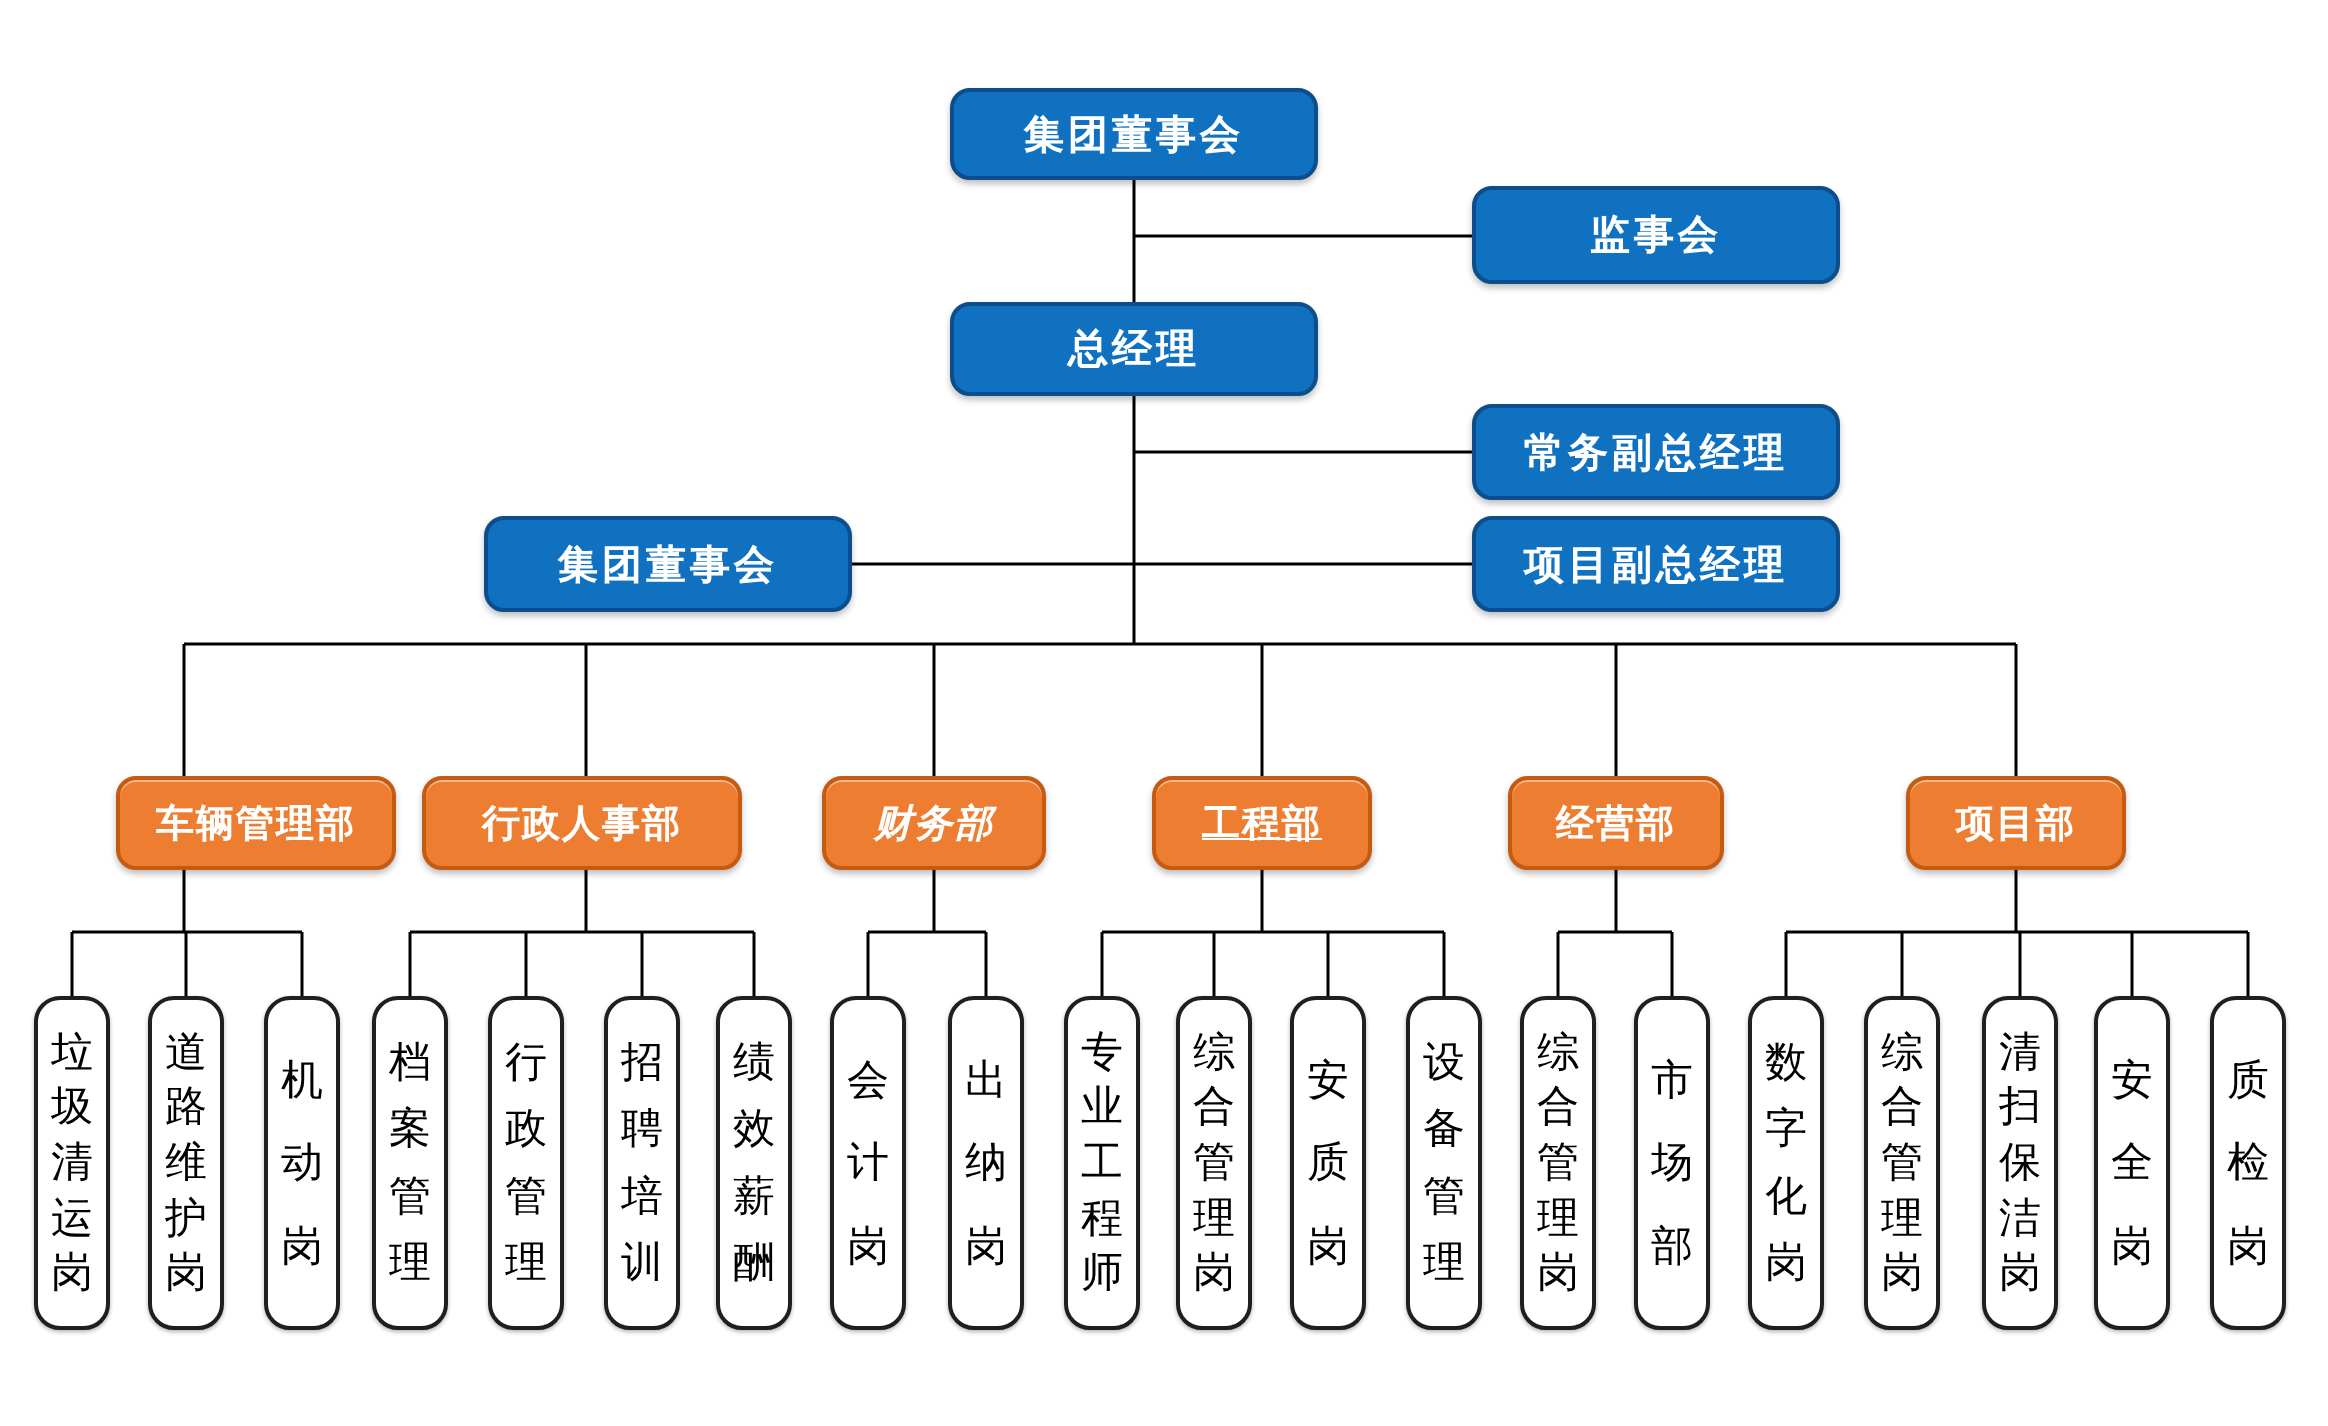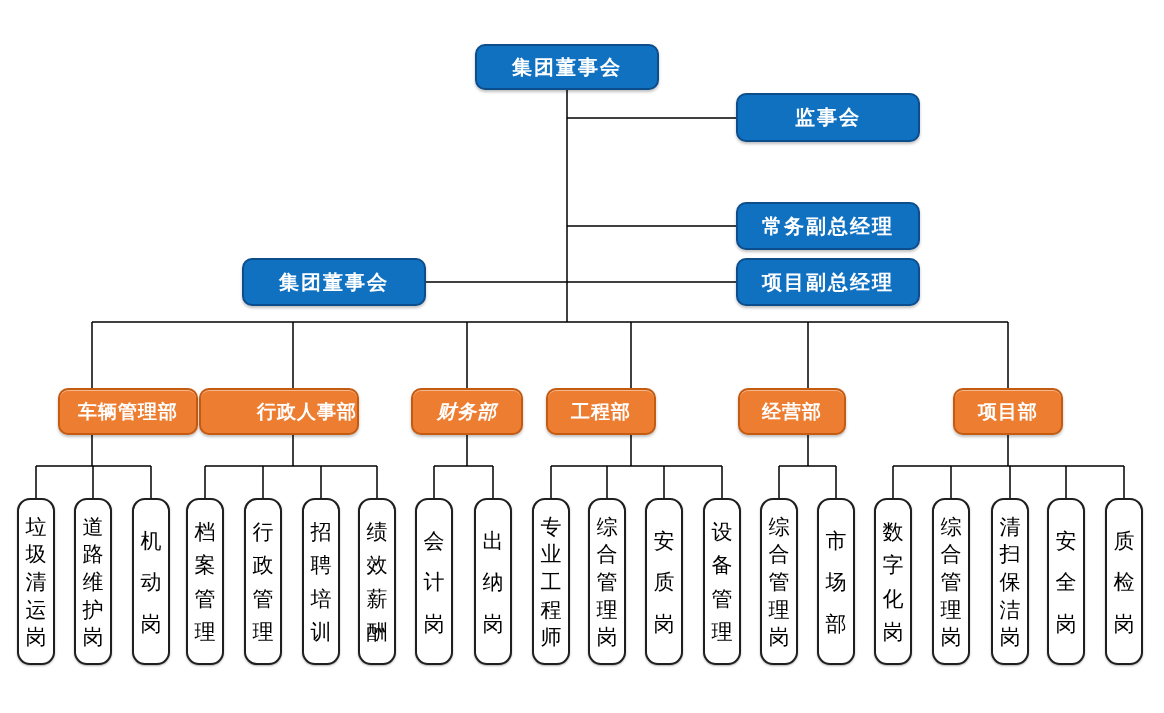--- a/index.html
+++ b/index.html
@@ -116,20 +116,23 @@
     </svg>
 
   <div class="node node-blue" style="left:475px; top:44px; width:184px; height:46px;">
     <span class="node-label">集团董事会</span>
   </div>
 
   <div class="node node-blue" style="left:736px; top:93px; width:184px; height:49px;">
     <span class="node-label">监事会</span>
   </div>
 
+  <div class="node node-blue" style="left:475px; top:151px; width:184px; height:47px;">
+    <span class="node-label">总经理</span>
+  </div>
 
   <div class="node node-blue" style="left:736px; top:202px; width:184px; height:48px;">
     <span class="node-label">常务副总经理</span>
   </div>
 
   <div class="node node-blue" style="left:242px; top:258px; width:184px; height:48px;">
     <span class="node-label">集团董事会</span>
   </div>
 
   <div class="node node-blue" style="left:736px; top:258px; width:184px; height:48px;">
@@ -152,21 +155,21 @@
         <span class="ch">路</span>
         <span class="ch">维</span>
         <span class="ch">护</span>
         <span class="ch">岗</span>
       </div>
       <div class="node node-position" style="left: 132px; top: 498px; width: 38px; height: 167px;">
         <span class="ch">机</span>
         <span class="ch">动</span>
         <span class="ch">岗</span>
       </div>
-      <div class="node node-orange" style="left: 199px; top: 388px; width: 160px; height: 47px; justify-content: flex-end;">
+      <div class="node node-orange" style="left: 211px; top: 388px; width: 160px; height: 47px;">
         <span class="node-label">行政人事部</span>
       </div>
       <div class="node node-position" style="left: 186px; top: 498px; width: 38px; height: 167px;">
         <span class="ch">档</span>
         <span class="ch">案</span>
         <span class="ch">管</span>
         <span class="ch">理</span>
       </div>
       <div class="node node-position" style="left: 244px; top: 498px; width: 38px; height: 167px;">
         <span class="ch">行</span>
@@ -192,21 +195,21 @@
       <div class="node node-position" style="left: 415px; top: 498px; width: 38px; height: 167px;">
         <span class="ch">会</span>
         <span class="ch">计</span>
         <span class="ch">岗</span>
       </div>
       <div class="node node-position" style="left: 474px; top: 498px; width: 38px; height: 167px;">
         <span class="ch">出</span>
         <span class="ch">纳</span>
         <span class="ch">岗</span>
       </div>
-      <div class="node node-orange" style="left: 546px; top: 388px; width: 110px; height: 47px;">
+      <div class="node node-orange" style="left: 576px; top: 388px; width: 110px; height: 47px; text-decoration: underline;">
         <span class="node-label">工程部</span>
       </div>
       <div class="node node-position" style="left: 532px; top: 498px; width: 38px; height: 167px;">
         <span class="ch">专</span>
         <span class="ch">业</span>
         <span class="ch">工</span>
         <span class="ch">程</span>
         <span class="ch">师</span>
       </div>
       <div class="node node-position" style="left: 588px; top: 498px; width: 38px; height: 167px;">
@@ -220,21 +223,21 @@
         <span class="ch">安</span>
         <span class="ch">质</span>
         <span class="ch">岗</span>
       </div>
       <div class="node node-position" style="left: 703px; top: 498px; width: 38px; height: 167px;">
         <span class="ch">设</span>
         <span class="ch">备</span>
         <span class="ch">管</span>
         <span class="ch">理</span>
       </div>
-      <div class="node node-orange" style="left: 738px; top: 388px; width: 108px; height: 47px;">
+      <div class="node node-orange" style="left: 754px; top: 388px; width: 108px; height: 47px;">
         <span class="node-label">经营部</span>
       </div>
       <div class="node node-position" style="left: 760px; top: 498px; width: 38px; height: 167px;">
         <span class="ch">综</span>
         <span class="ch">合</span>
         <span class="ch">管</span>
         <span class="ch">理</span>
         <span class="ch">岗</span>
       </div>
       <div class="node node-position" style="left: 817px; top: 498px; width: 38px; height: 167px;">

